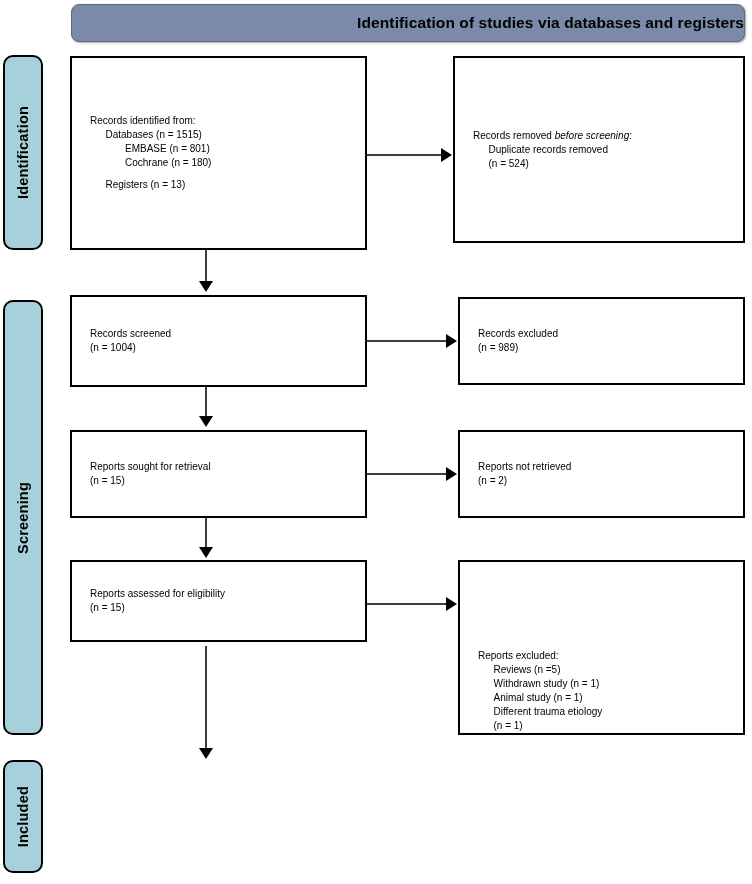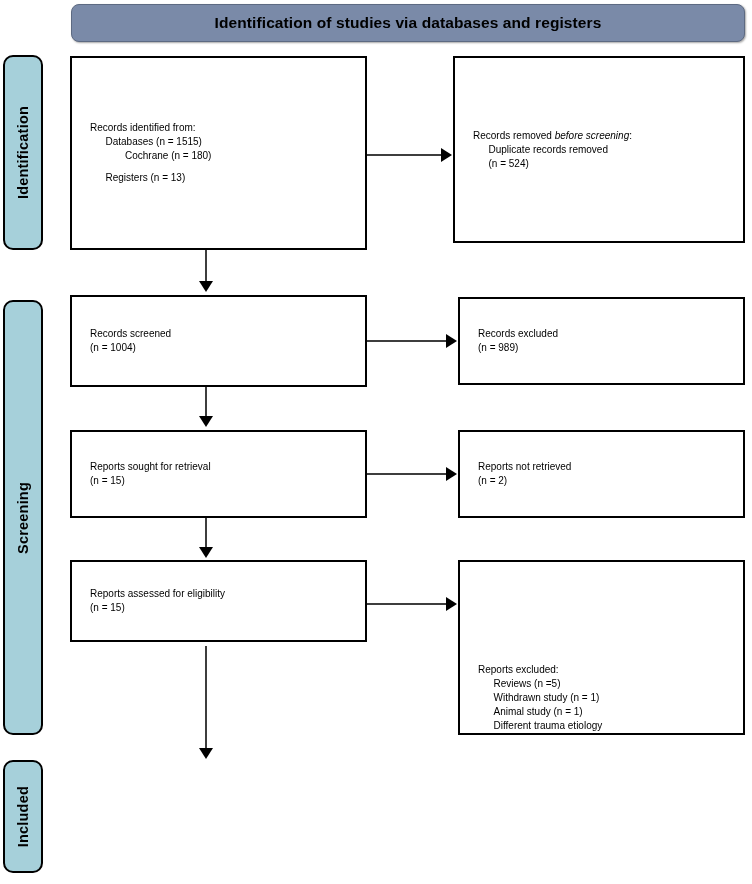--- a/index.html
+++ b/index.html
@@ -25,21 +25,21 @@
     left: 71px;
     top: 4px;
     width: 674px;
     height: 38px;
     background: #7a8aa8;
     border: 1px solid #5d6a82;
     border-radius: 8px;
     box-sizing: border-box;
     display: flex;
     align-items: center;
-    justify-content: center;
+    justify-content: flex-end;
     box-shadow: 1px 1px 2px rgba(0,0,0,0.35);
   }
   .banner-text {
     font-size: 15.5px;
     font-weight: bold;
     color: #000000;
     letter-spacing: 0.1px;
     white-space: nowrap;
   }
 
@@ -130,21 +130,21 @@
     <span class="phase-label">Identification</span>
   </div>
   <div class="phase-tab" style="top:300px; height:435px;">
     <span class="phase-label">Screening</span>
   </div>
   <div class="phase-tab" style="top:760px; height:113px;">
     <span class="phase-label">Included</span>
   </div>
 
   <div class="box" style="left:70px; top:56px; width:297px; height:194px;">
-    <div class="box-inner"><span>Records identified from:</span><span class="indent-1">Databases (n = 1515)</span><span class="indent-2">Cochrane (n = 180)</span><span class="spacer-line"></span><span class="indent-1">Registers (n = 13)</span></div>
+    <div class="box-inner"><span>Records identified from:</span><span class="indent-1">Databases (n = 1515)</span><span class="indent-2">EMBASE (n = 801)</span><span class="indent-2">Cochrane (n = 180)</span><span class="spacer-line"></span><span class="indent-1">Registers (n = 13)</span></div>
   </div>
 
   <div class="box" style="left:453px; top:56px; width:292px; height:187px;">
     <div class="box-inner"><span>Records removed </span><span class="ital">before screening</span><span>:</span><span class="indent-1">Duplicate records removed</span><span class="indent-1">(n = 524)</span></div>
   </div>
 
   <div class="box" style="left:70px; top:295px; width:297px; height:92px;">
     <div class="box-inner"><span>Records screened</span><span style="display:block">(n = 1004)</span></div>
   </div>
 
@@ -158,21 +158,21 @@
 
   <div class="box" style="left:458px; top:430px; width:287px; height:88px;">
     <div class="box-inner"><span>Reports not retrieved</span><span style="display:block">(n = 2)</span></div>
   </div>
 
   <div class="box" style="left:70px; top:560px; width:297px; height:82px;">
     <div class="box-inner"><span>Reports assessed for eligibility</span><span style="display:block">(n = 15)</span></div>
   </div>
 
   <div class="box" style="left:458px; top:560px; width:287px; height:175px;align-items:flex-end;">
-    <div class="box-inner"><span>Reports excluded:</span><span class="indent-1">Reviews (n =5)</span><span class="indent-1">Withdrawn study (n = 1)</span><span class="indent-1">Animal study (n = 1)</span><span class="indent-1">Different trauma etiology</span></div>
+    <div class="box-inner"><span>Reports excluded:</span><span class="indent-1">Reviews (n =5)</span><span class="indent-1">Withdrawn study (n = 1)</span><span class="indent-1">Animal study (n = 1)</span><span class="indent-1">Different trauma etiology</span><span class="indent-1">(n = 1)</span></div>
   </div>
 
 
   <div class="vline" style="left:205px; top:250px; height:34px;"></div>
   <div class="vhead" style="left:199px; top:281px;"></div>
 
   <div class="vline" style="left:205px; top:387px; height:32px;"></div>
   <div class="vhead" style="left:199px; top:416px;"></div>
 
   <div class="vline" style="left:205px; top:518px; height:31px;"></div>

